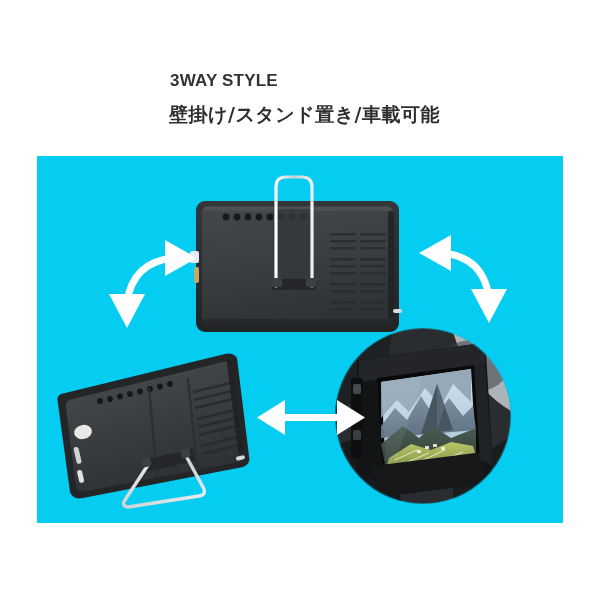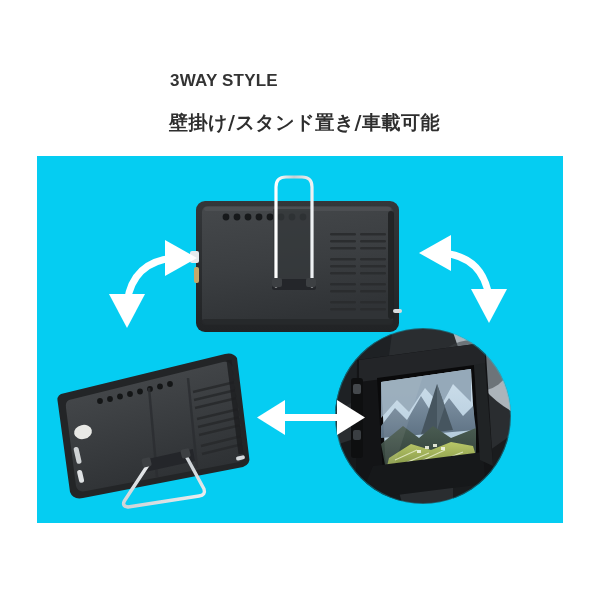--- a/index.html
+++ b/index.html
@@ -16,21 +16,20 @@
   .heading-en{
     position:absolute;left:170px;top:70px;
     font-size:17px;font-weight:700;letter-spacing:.2px;
     color:#333333;white-space:nowrap;
   }
   .heading-jp{
     position:absolute;left:169px;top:101px;
     font-size:19px;font-weight:700;letter-spacing:.5px;
     color:#2e2e2e;white-space:nowrap;
     font-family:"DejaVu Sans","Liberation Sans",sans-serif;
-    margin-top:8px;
   }
 
   
   .panel{
     position:absolute;left:37px;top:155px;
     width:526px;height:367px;
     background:#05cdf2;
     overflow:hidden;
   }
 

